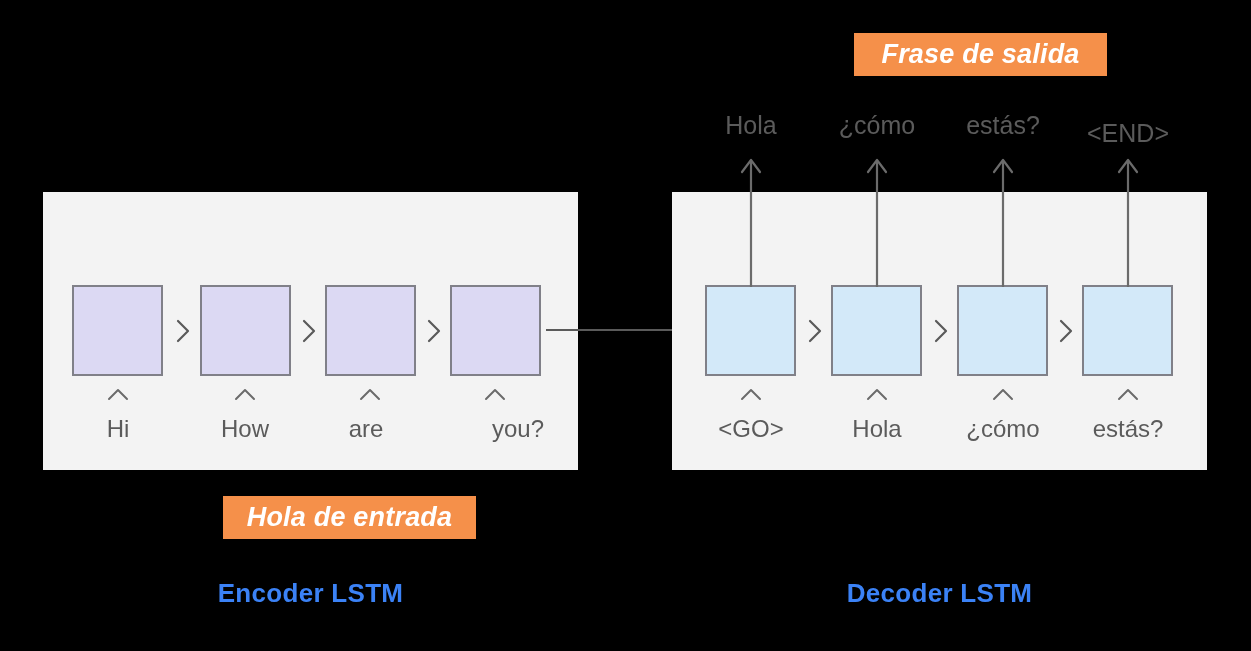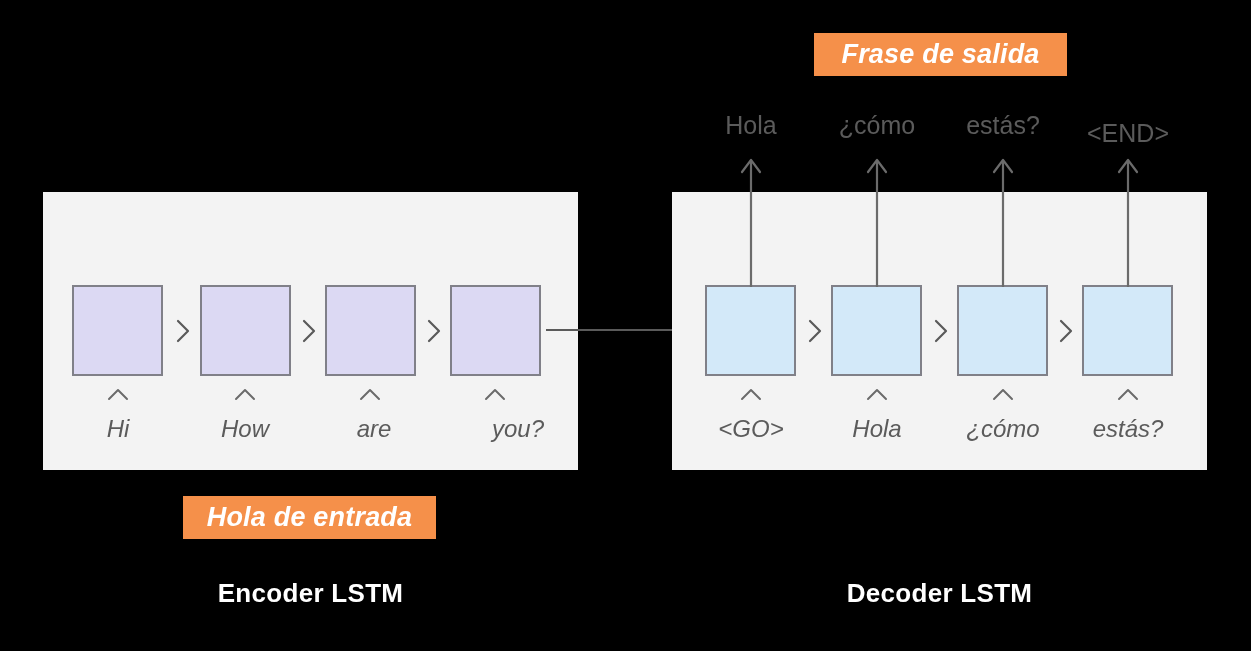--- a/index.html
+++ b/index.html
@@ -71,21 +71,20 @@
   
   .word {
     position: absolute;
     top: 415px;
     width: 140px;
     text-align: center;
     color: #5b5b5b;
     font-size: 24px;
     font-family: "Liberation Sans", sans-serif;
     white-space: nowrap;
-    font-style: italic;
   }
 
   
   .outword {
     position: absolute;
     top: 111px;
     width: 150px;
     text-align: center;
     color: #5b5b5b;
     font-size: 25px;
@@ -116,41 +115,42 @@
     background: #f5904a;
     color: #ffffff;
     font-style: italic;
     font-weight: bold;
     font-size: 27px;
     font-family: "Liberation Sans", sans-serif;
     display: flex;
     align-items: center;
     justify-content: center;
     letter-spacing: 0.2px;
+    margin-left: 40px;
   }
   #badge-output {
     left: 814px;
     top: 33px;
     width: 253px;
     height: 43px;
   }
   #badge-input {
     left: 183px;
     top: 496px;
     width: 253px;
     height: 43px;
   }
 
   
   .caption {
     position: absolute;
     top: 578px;
     width: 535px;
     text-align: center;
-    color: #ffffff;
+    color: #3b82f6;
     font-size: 26px;
     font-weight: bold;
     font-family: "Liberation Sans", sans-serif;
     letter-spacing: 0.3px;
   }
   #caption-encoder { left: 43px; }
   #caption-decoder { left: 672px; }
 </style>
 </head>
 <body>
@@ -194,21 +194,21 @@
     </svg>
 </div>
 <div class="caret" style="left:480px;">
   <svg width="30" height="16" viewBox="0 0 30 16">
       <polyline points="6,13 15,4 24,13" fill="none" stroke="#6b6b6b" stroke-width="2" stroke-linecap="round" stroke-linejoin="round"></polyline>
     </svg>
 </div>
 
 <div class="word" style="left:48px;">Hi</div>
 <div class="word" style="left:175px;">How</div>
-<div class="word" style="left:304px;">are</div>
+<div class="word" style="left:296px;">are</div>
 <div class="word" style="left:448px;">you?</div>
 
 <div id="bridge-arrow">
   <svg width="162" height="28" viewBox="0 0 162 28">
     <line x1="0" y1="14" x2="152" y2="14" stroke="#5a5a5a" stroke-width="2.2"></line>
     <polyline points="142,4 154,14 142,24" fill="none" stroke="#5a5a5a" stroke-width="2.2" stroke-linecap="round" stroke-linejoin="round"></polyline>
   </svg>
 </div>
 
 <div class="panel" id="decoder-panel"></div>

